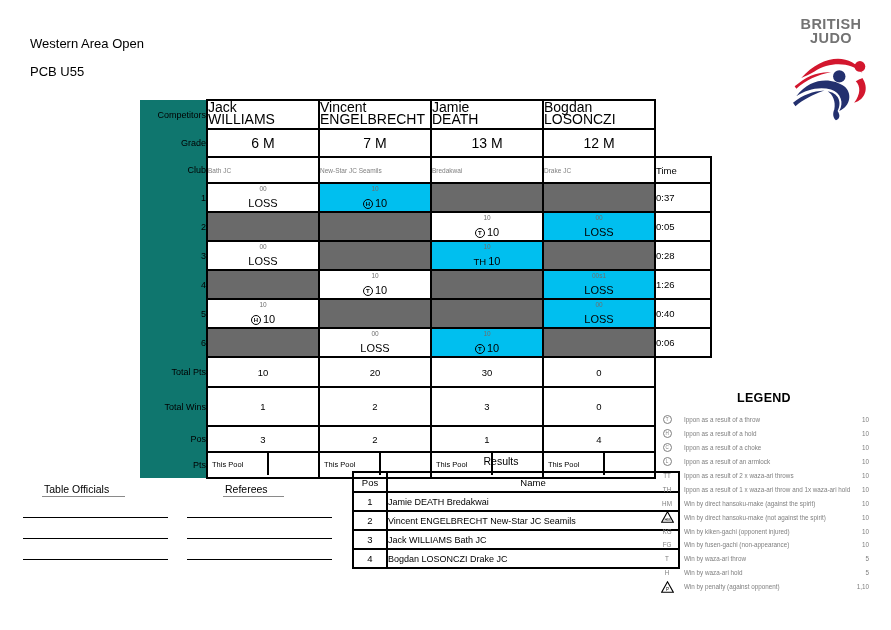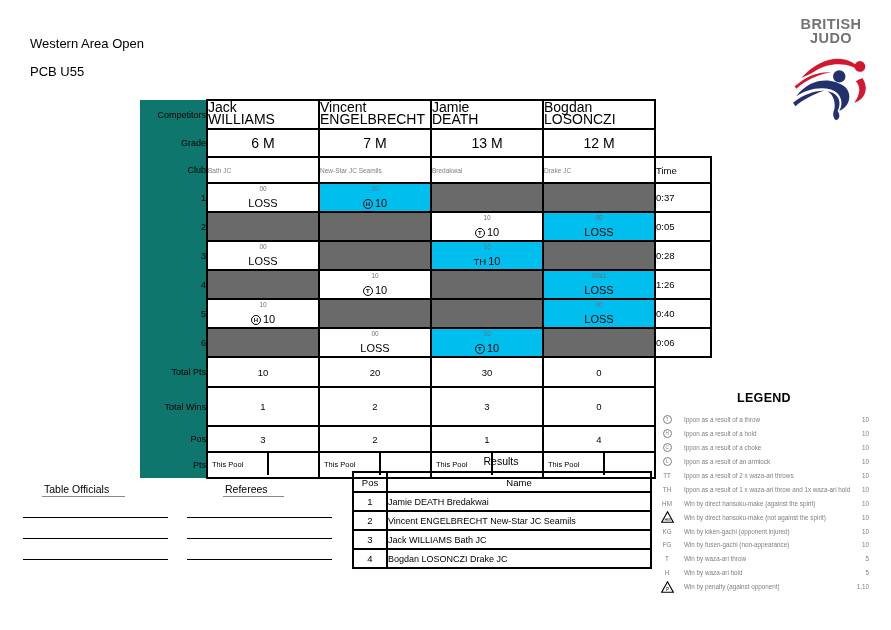--- a/index.html
+++ b/index.html
@@ -37,21 +37,21 @@
   .pts-in{display:flex;height:22px;}
   .pts-l{width:55%;border-right:2px solid #000;font-size:7.5px;display:flex;align-items:center;
          padding-left:4px;box-sizing:border-box;}
   .pts-r{flex:1;}
 
   
   .results-title{position:absolute;left:352px;top:455px;width:298px;text-align:center;font-size:10.5px;}
   table.results{position:absolute;left:352px;top:471px;border-collapse:collapse;}
   table.results td{border:2px solid #000;padding:0;box-sizing:border-box;}
   td.r-pos{width:34px;text-align:center;font-size:9.5px;}
-  td.r-name{width:264px;font-size:9px;padding-left:6px;}
+  td.r-name{width:292px;font-size:9px;padding-left:6px;}
   td.r-h{font-size:9.5px;text-align:center;}
 
   
   .sig-label{position:absolute;font-size:10.5px;border-bottom:1px solid #8a8a8a;padding:0 16px 1px 2px;}
   .sig-line{position:absolute;width:145px;border-top:1.5px solid #000;height:0;}
 
   
   .legend{position:absolute;left:659px;top:391px;width:210px;}
   .lg-title{text-align:center;font-weight:bold;font-size:12.5px;margin-bottom:8px;letter-spacing:.3px;}
   .lg-row{display:flex;align-items:center;height:13.9px;}

